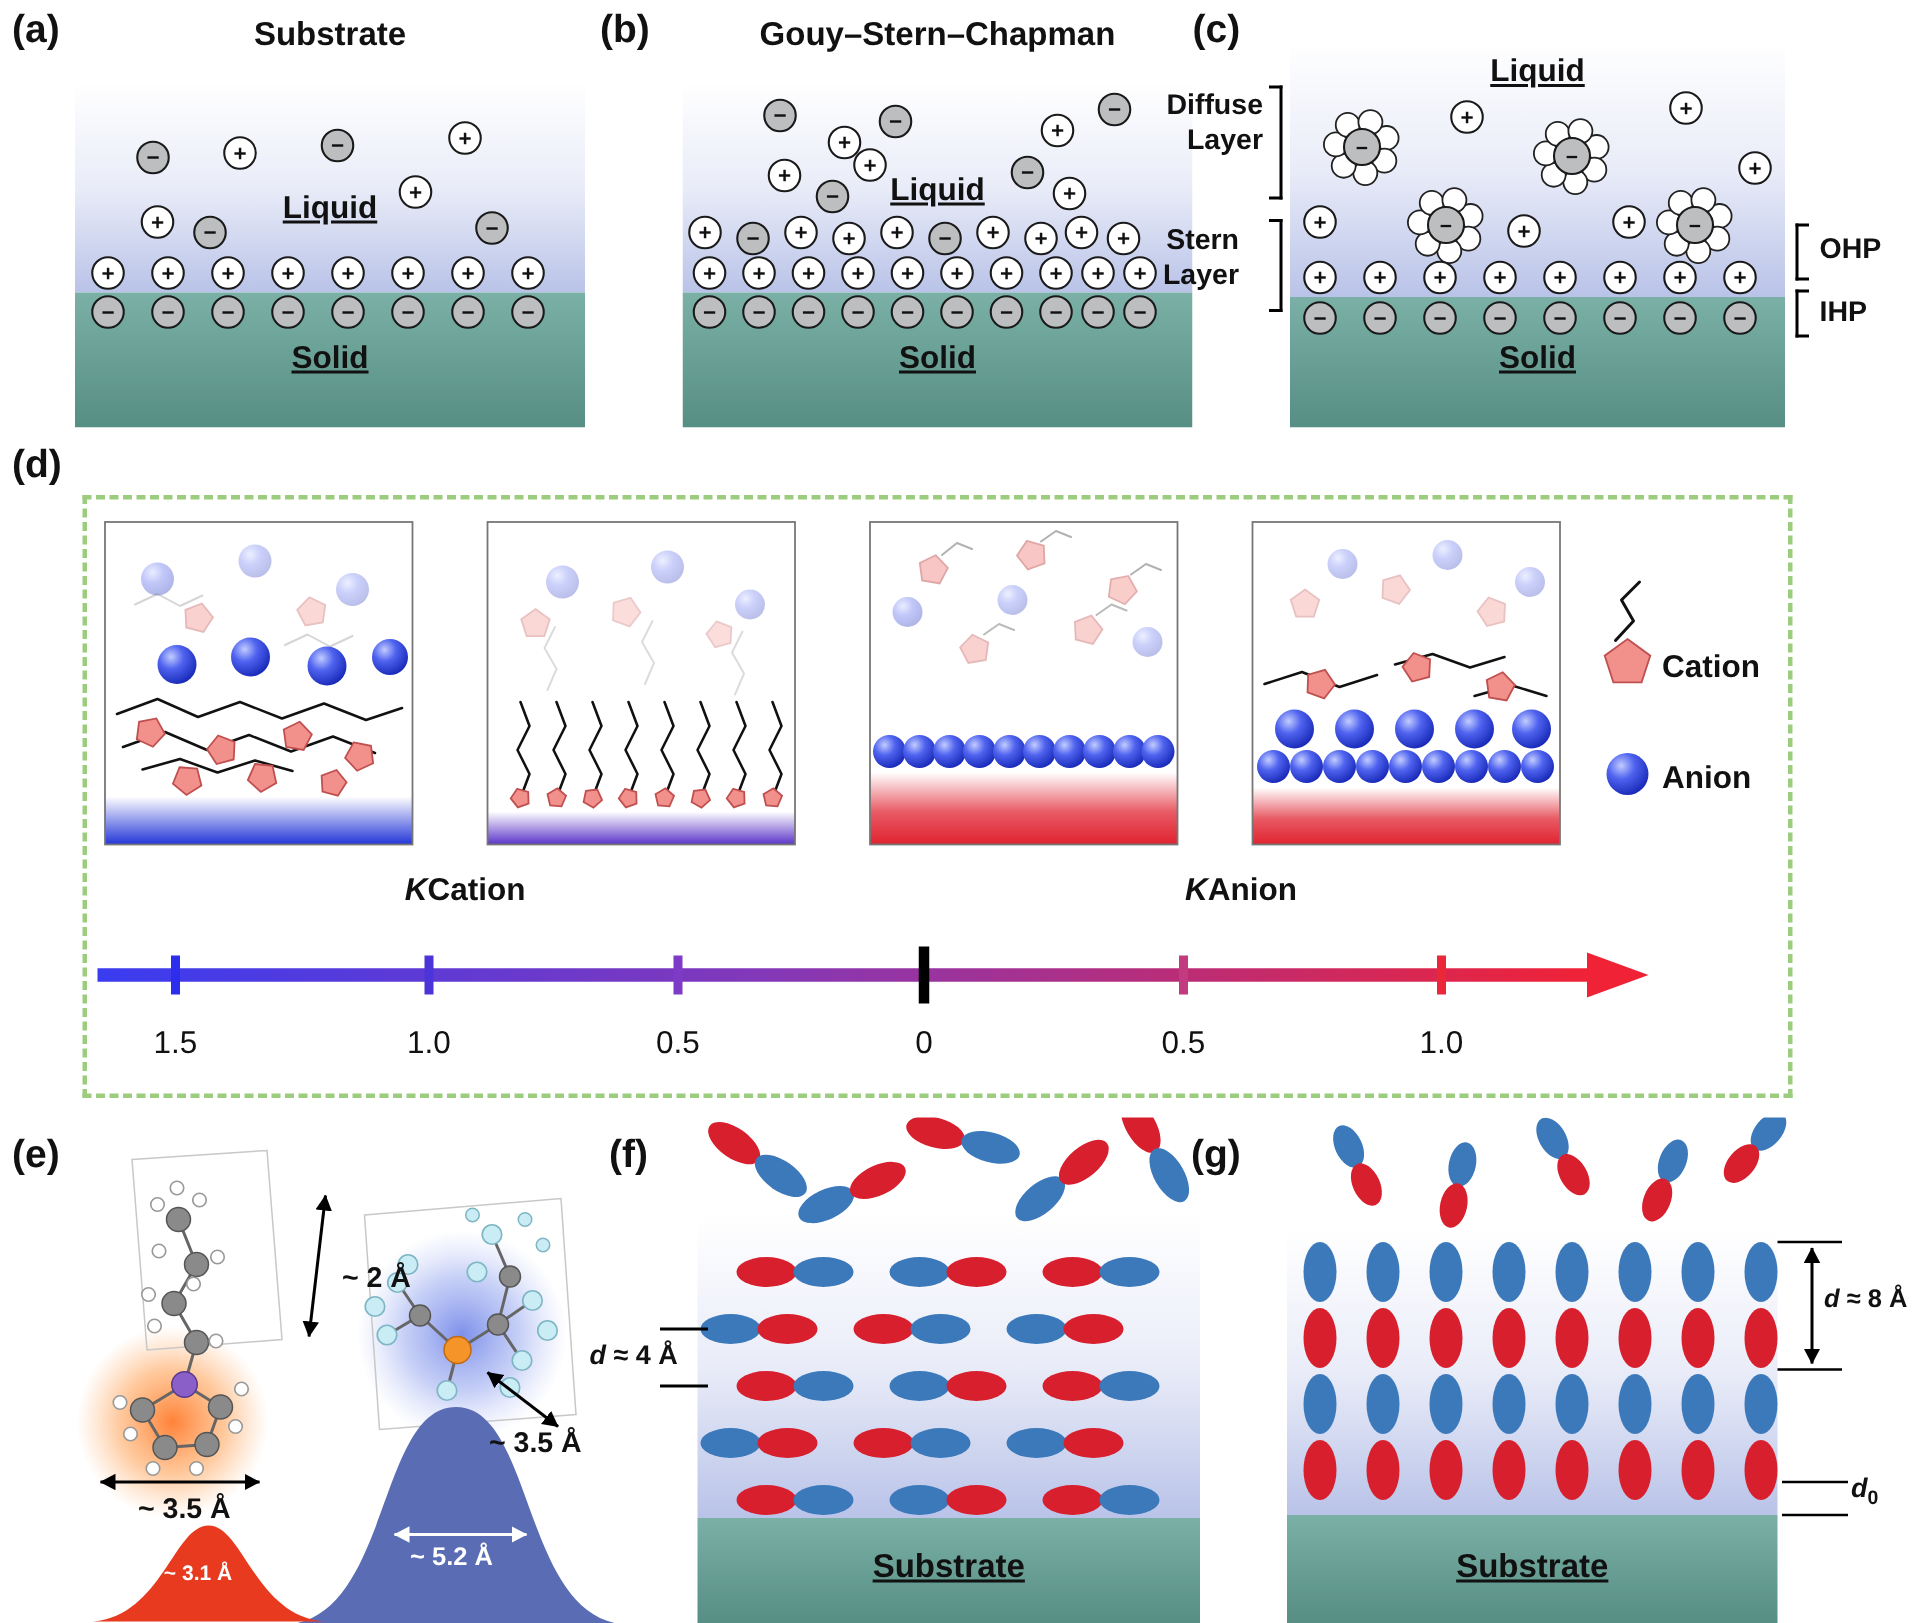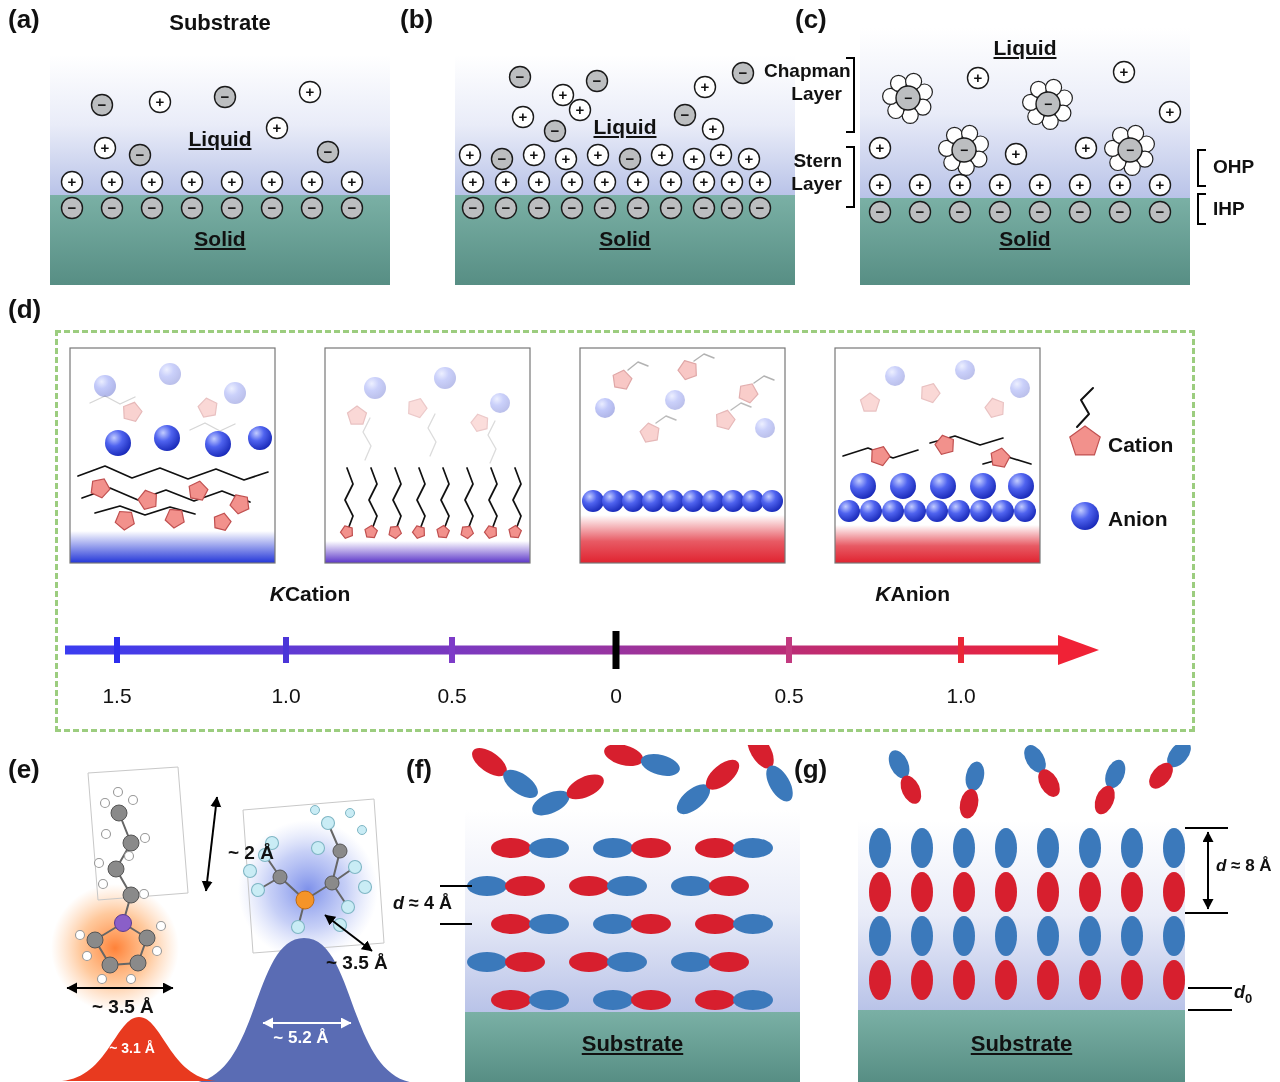--- a/index.html
+++ b/index.html
@@ -342,20 +342,21 @@
       <g>
         <circle cx="305" cy="127" r="10.5" fill="#ffffff" stroke="#1a1a1a" stroke-width="1.4"></circle>
         <text x="305" y="132" text-anchor="middle" font-size="15" font-weight="bold" fill="#111">+</text>
       </g>
       <g>
         <circle cx="305" cy="153" r="10.5" fill="#bcbec0" stroke="#1a1a1a" stroke-width="1.4"></circle>
         <text x="305" y="158" text-anchor="middle" font-size="15" font-weight="bold" fill="#111">−</text>
       </g>
     </svg>
   <div class="plabel" style="left:400px;top:4px">(b)</div>
+  <div class="ptitle" style="left:445px;top:10px;width:360px">Gouy–Stern–Chapman</div>
   <div class="biglabel" style="left:455px;top:115px;width:340px">Liquid</div>
   <div class="biglabel" style="left:455px;top:227px;width:340px">Solid</div>
 
   <svg id="svgC" class="abs" style="left:860px;top:28px" width="330" height="257">
       <rect x="0" y="0" width="330" height="170" fill="url(#gradLiq)"></rect>
       <rect x="0" y="170" width="330" height="87" fill="url(#gradTeal)"></rect>
       <g>
         <circle cx="64.4" cy="64.0" r="8" fill="#fff" stroke="#222" stroke-width="1.2"></circle>
         <circle cx="62.9" cy="79.1" r="8" fill="#fff" stroke="#222" stroke-width="1.2"></circle>
         <circle cx="50.2" cy="87.4" r="8" fill="#fff" stroke="#222" stroke-width="1.2"></circle>
@@ -485,25 +486,25 @@
       </g>
       <g>
         <circle cx="300" cy="184" r="10.5" fill="#bcbec0" stroke="#1a1a1a" stroke-width="1.4"></circle>
         <text x="300" y="189" text-anchor="middle" font-size="15" font-weight="bold" fill="#111">−</text>
       </g>
     </svg>
   <div class="plabel" style="left:795px;top:4px">(c)</div>
   <div class="biglabel" style="left:860px;top:36px;width:330px">Liquid</div>
   <div class="biglabel" style="left:860px;top:227px;width:330px">Solid</div>
   <div class="sidelabel" style="left:764px;top:60px;width:78px">
-    <span>Chapman</span>
+    <span>Diffuse</span>
     <span>Layer</span>
   </div>
   <div class="bracket-r" style="left:846px;top:57px;height:76px"></div>
-  <div class="sidelabel" style="left:764px;top:150px;width:78px">
+  <div class="sidelabel" style="left:748px;top:150px;width:78px">
     <span>Stern</span>
     <span>Layer</span>
   </div>
   <div class="bracket-r" style="left:846px;top:146px;height:62px"></div>
   <div class="bracket-l" style="left:1197px;top:149px;height:38px"></div>
   <div class="annot" style="left:1213px;top:156px;font-size:19px">OHP</div>
   <div class="bracket-l" style="left:1197px;top:193px;height:32px"></div>
   <div class="annot" style="left:1213px;top:198px;font-size:19px">IHP</div>
 
   <div class="plabel" style="left:8px;top:294px">(d)</div>
@@ -630,21 +631,21 @@
         <circle cx="102" cy="163" r="11" fill="url(#gradSphere)" opacity="1"></circle>
         <circle cx="124" cy="163" r="11" fill="url(#gradSphere)" opacity="1"></circle>
         <circle cx="146" cy="163" r="11" fill="url(#gradSphere)" opacity="1"></circle>
         <circle cx="168" cy="163" r="11" fill="url(#gradSphere)" opacity="1"></circle>
         <circle cx="190" cy="163" r="11" fill="url(#gradSphere)" opacity="1"></circle>
         <rect x="0" y="177" width="205" height="38" fill="url(#gradRedBar)"></rect>
         <rect x="0" y="0" width="205" height="215" fill="none" stroke="#777" stroke-width="1.2"></rect>
       </g>
     </svg>
   <div class="annot" style="left:230px;top:582px;width:160px;text-align:center;font-size:21px"><i>K</i><span>Cation</span></div>
-  <div class="annot" style="left:790px;top:582px;width:160px;text-align:right;font-size:21px"><i>K</i><span>Anion</span></div>
+  <div class="annot" style="left:790px;top:582px;width:160px;text-align:left;font-size:21px"><i>K</i><span>Anion</span></div>
   <div class="num" style="left:87px;top:684px">1.5</div>
   <div class="num" style="left:256px;top:684px">1.0</div>
   <div class="num" style="left:422px;top:684px">0.5</div>
   <div class="num" style="left:586px;top:684px">0</div>
   <div class="num" style="left:759px;top:684px">0.5</div>
   <div class="num" style="left:931px;top:684px">1.0</div>
   <div class="annot" style="left:1108px;top:433px;font-size:21px">Cation</div>
   <div class="annot" style="left:1108px;top:507px;font-size:21px">Anion</div>
 
   <svg id="svgE" class="abs" style="left:10px;top:755px" width="410" height="327">

